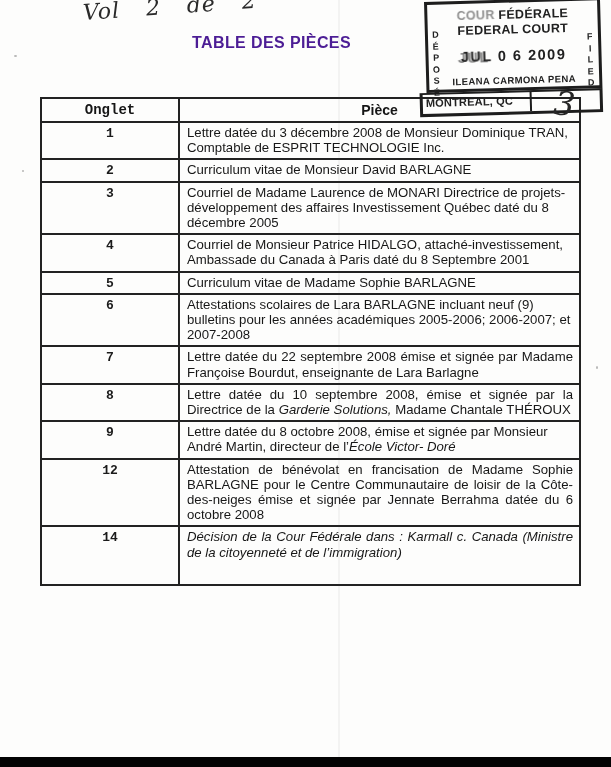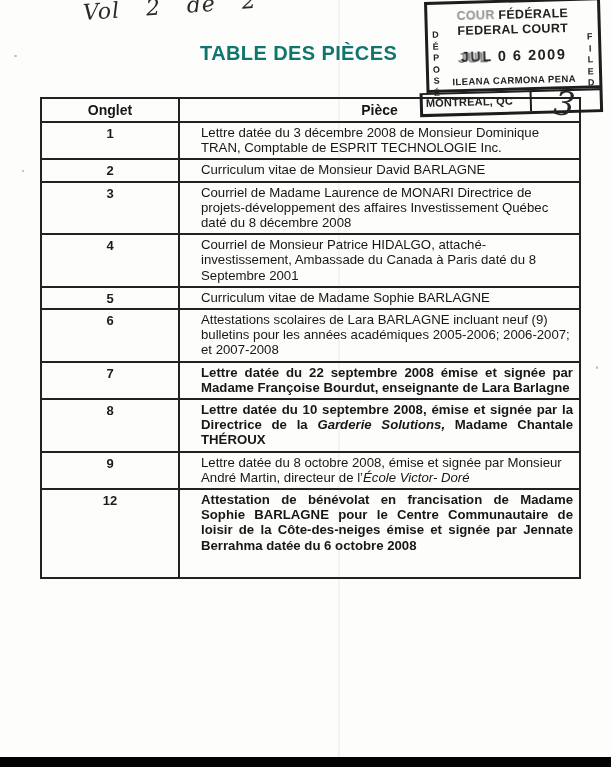--- a/index.html
+++ b/index.html
@@ -5,22 +5,22 @@
   html,body{margin:0;padding:0;background:#e8e8e8;}
   .page{position:relative;width:611px;height:767px;background:#fdfdfc;overflow:hidden;
         font-family:"Liberation Sans",sans-serif;color:#1b1b1b;}
 
   
   .vol-note{position:absolute;left:82px;top:0px;font-family:"DejaVu Serif",serif;
             font-style:italic;font-size:22px;color:#2a2a2a;transform:rotate(-4deg);
             transform-origin:left top;word-spacing:18px;letter-spacing:1px;}
 
   
-  .doc-title{position:absolute;left:184px;top:26px;margin:16px;font-size:20px;font-weight:bold;
-             letter-spacing:.4px;color:#0f766e;}
+  .doc-title{position:absolute;left:184px;top:26px;margin:8px;font-size:16px;font-weight:bold;
+             letter-spacing:.4px;color:#4c1d95;}
 
   
   .stamp{position:absolute;left:424px;top:2px;width:176px;transform:rotate(-1.6deg);
          transform-origin:top left;color:#212121;z-index:5;}
   .stamp-main{position:relative;border:3px solid #1d1d1d;padding:5px 18px 2px;min-height:86px;
               box-sizing:border-box;background:transparent;}
   .stamp-side{position:absolute;font-size:9px;font-weight:bold;line-height:1.28;text-align:center;
               letter-spacing:0;}
   .stamp-side.left{left:4px;top:25px;}
   .stamp-side.right{right:5px;top:31px;}
@@ -38,25 +38,25 @@
               padding:2px 0 0 3px;white-space:nowrap;letter-spacing:.2px;}
   .stamp-numcell{flex:1;position:relative;}
   .hand-three{position:absolute;left:22px;top:-4px;font-family:"DejaVu Serif",serif;
               font-style:italic;font-size:33px;line-height:1;transform:rotate(9deg);color:#262626;}
 
   
   table.exhibits{position:absolute;left:40px;top:97px;width:541px;border-collapse:collapse;
                  table-layout:fixed;}
   .exhibits th,.exhibits td{border:2px solid #222;}
   .exhibits th{font-size:14px;font-weight:bold;padding:3px 4px;color:#161616;}
-  th.col-onglet,td.col-onglet{width:128px;text-align:center;}
+  th.col-onglet,td.col-onglet{width:128px;text-align:center;font-family:Liberation Mono, monospace;}
   td.col-onglet{font-weight:bold;vertical-align:top;padding-top:3px;font-size:13px;}
-  td.col-piece{padding:2px 6px 3px 21px;font-size:13.2px;line-height:15.2px;vertical-align:top;
+  td.col-piece{padding:2px 6px 3px 7px;font-size:13.2px;line-height:15.2px;vertical-align:top;
                color:#171717;}
-  td.col-piece.justify{text-align:justify;font-weight:bold;}
+  td.col-piece.justify{text-align:justify;}
   .exhibits tbody tr:last-child td{padding-bottom:24px;}
   .it{font-style:italic;}
 
   
   .fold-line{position:absolute;left:338px;top:0;width:2px;height:757px;
              background:rgba(70,70,70,.055);}
   .bottom-bar{position:absolute;left:0;top:757px;width:611px;height:10px;background:#030303;}
   .speck{position:absolute;background:rgba(0,0,0,.28);border-radius:50%;}
 </style>
 </head>
@@ -115,21 +115,21 @@
         <tr>
           <td class="col-onglet">1</td>
           <td class="col-piece"><span>Lettre datée du 3 décembre 2008 de Monsieur Dominique TRAN, Comptable de ESPRIT TECHNOLOGIE Inc.</span></td>
         </tr>
         <tr>
           <td class="col-onglet">2</td>
           <td class="col-piece"><span>Curriculum vitae de Monsieur David BARLAGNE</span></td>
         </tr>
         <tr>
           <td class="col-onglet">3</td>
-          <td class="col-piece"><span>Courriel de Madame Laurence de MONARI Directrice de projets-développement des affaires Investissement Québec daté du 8 décembre 2008</span></td>
+          <td class="col-piece"><span>Courriel de Madame Laurence de MONARI Directrice de projets-développement des affaires Investissement Québec daté du 8 décembre 2005</span></td>
         </tr>
         <tr>
           <td class="col-onglet">4</td>
           <td class="col-piece"><span>Courriel de Monsieur Patrice HIDALGO, attaché-investissement, Ambassade du Canada à Paris daté du 8 Septembre 2001</span></td>
         </tr>
         <tr>
           <td class="col-onglet">5</td>
           <td class="col-piece"><span>Curriculum vitae de Madame Sophie BARLAGNE</span></td>
         </tr>
         <tr>
@@ -145,20 +145,24 @@
           <td class="col-piece justify"><span>Lettre datée du 10 septembre 2008, émise et signée par la Directrice de la </span><span class="it">Garderie Solutions,</span><span> Madame Chantale THÉROUX</span></td>
         </tr>
         <tr>
           <td class="col-onglet">9</td>
           <td class="col-piece"><span>Lettre datée du 8 octobre 2008, émise et signée par Monsieur André Martin, directeur de l’</span><span class="it">École Victor- Doré</span></td>
         </tr>
         <tr>
           <td class="col-onglet">12</td>
           <td class="col-piece justify"><span>Attestation de bénévolat en francisation de Madame Sophie BARLAGNE pour le Centre Communautaire de loisir de la Côte-des-neiges émise et signée par Jennate Berrahma datée du 6 octobre 2008</span></td>
         </tr>
+        <tr>
+          <td class="col-onglet">14</td>
+          <td class="col-piece justify"><span class="it">Décision de la Cour Fédérale dans : Karmall c. Canada (Ministre de la citoyenneté et de l’immigration)</span></td>
+        </tr>
       </tbody>
   </table>
 
   <div class="fold-line"></div>
   <div class="bottom-bar"></div>
   <div class="speck" style="left:22px;top:170px;width:2px;height:2px;"></div>
   <div class="speck" style="left:596px;top:366px;width:2px;height:3px;"></div>
   <div class="speck" style="left:14px;top:55px;width:3px;height:2px;"></div>
 
 </div>

